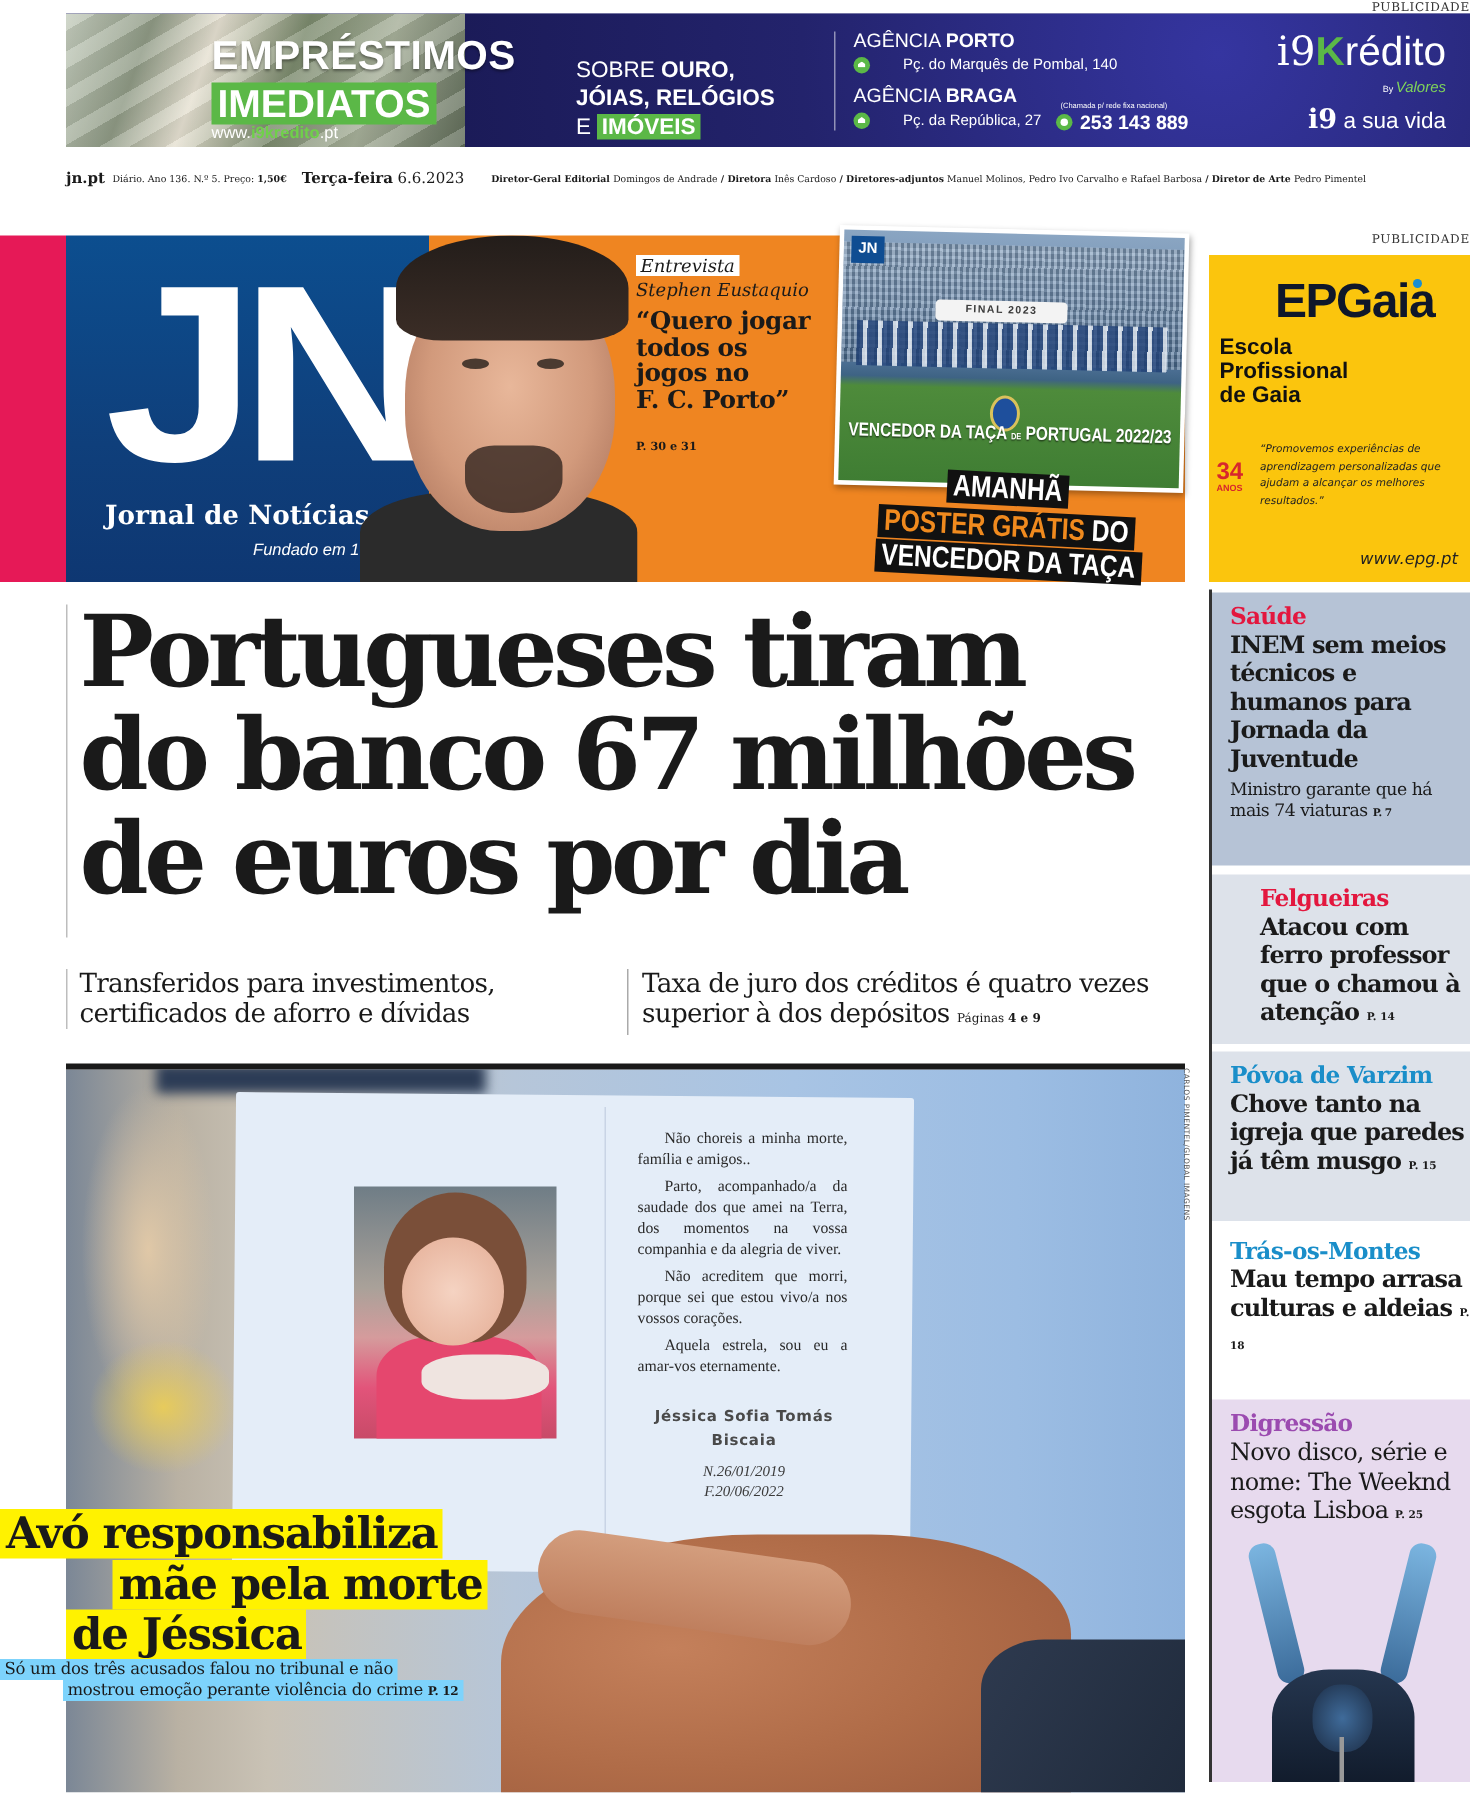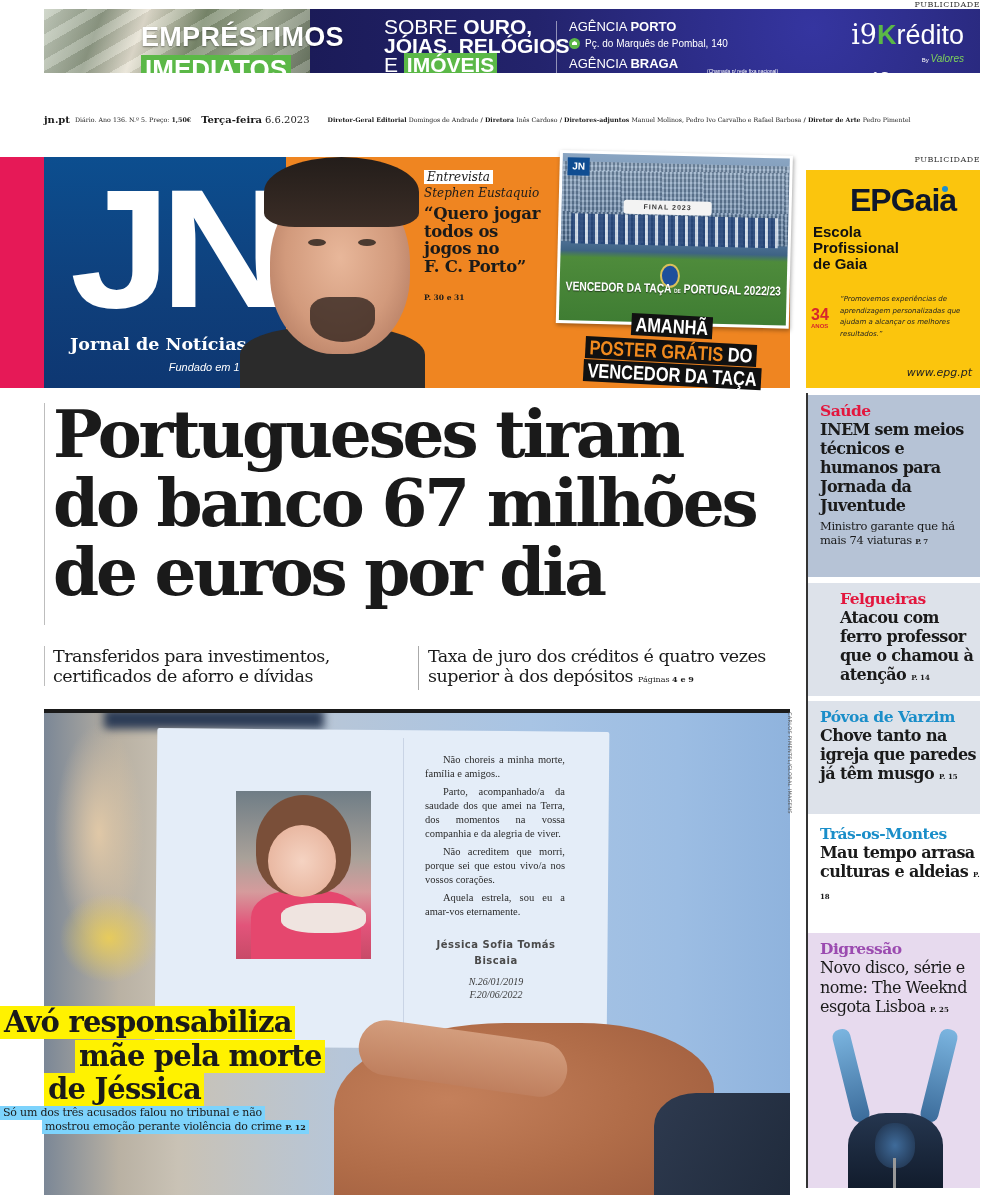--- a/index.html
+++ b/index.html
@@ -2,39 +2,39 @@
 <html><head>
 <meta charset="utf-8">
 <style>
   * { box-sizing: border-box; margin: 0; padding: 0; }
   html, body { width: 981px; height: 1195px; background: #ffffff; overflow: hidden; }
   body { position: relative; font-family: "DejaVu Serif", serif; color: #1a1a1a; }
   .abs { position: absolute; }
 
   
   .pub-label { font-family: "DejaVu Serif", serif; font-size: 8px; letter-spacing: 0.5px; color: #333; text-align: right; }
-  #top-ad { left: 44px; top: 9px; width: 936px; height: 64px; overflow: hidden; background: #25256e; }
+  #top-ad { left: 44px; top: 9px; width: 936px; height: 89px; overflow: hidden; background: #25256e; }
   #top-ad .money { position: absolute; left: 0; top: 0; width: 266px; height: 89px;
     background: linear-gradient(110deg, #c7cfc0 0%, #8f9a85 20%, #e6e1d2 35%, #7b8a6d 55%, #a7b09a 75%, #5f6b58 100%); }
   #top-ad .money::after { content:""; position:absolute; inset:0;
     background: repeating-linear-gradient(150deg, rgba(255,255,255,0.18) 0 10px, rgba(0,0,0,0.06) 10px 22px); }
   #top-ad .dark { position: absolute; left: 266px; top: 0; right: 0; bottom: 0;
     background: radial-gradient(circle at 75% 30%, #3535a0 0%, #23236c 55%, #1b1b58 100%); }
   .ad-emprest { position:absolute; left: 97px; top: 13px; font-family: "Liberation Sans", sans-serif; font-weight: 700; font-size: 27px; color: #fff; letter-spacing: 0.3px; text-shadow: 0 1px 2px rgba(0,0,0,0.4); }
   .ad-imediatos { position:absolute; left: 97px; top: 46px; padding: 0 4px; background: #5bb847; font-family: "Liberation Sans", sans-serif; font-weight: 700; font-size: 26px; line-height: 28px; color: #fff; }
   .ad-www { position:absolute; left: 97px; top: 74px; font-family: "Liberation Sans", sans-serif; font-size: 11px; color: #fff; }
   .ad-www b { color: #6fd04a; font-weight: 700; }
-  .ad-sobre { position:absolute; left: 340px; top: 8px; font-family: "Liberation Sans", sans-serif; font-size: 21px; line-height: 19px; color: #fff; }
+  .ad-sobre { position:absolute; left: 340px; top: 28px; font-family: "Liberation Sans", sans-serif; font-size: 15px; line-height: 19px; color: #fff; }
   .ad-sobre b { font-weight: 700; }
   .ad-sobre .hl { background: #5bb847; padding: 0 3px; font-weight: 700; }
   .ad-divider { position:absolute; left: 512px; top: 12px; width: 1px; height: 66px; background: rgba(255,255,255,0.5); }
   .ad-agency { position:absolute; left: 525px; font-family: "Liberation Sans", sans-serif; color: #fff; }
   .ad-agency .t { font-size: 13px; }
   .ad-agency .t b { font-weight: 700; }
-  .ad-agency .a { font-size: 10px; margin-top: 4px; display:flex; align-items:center; gap: 5px; }
+  .ad-agency .a { font-size: 10px; margin-top: 4px; display:flex; align-items:center; gap: 22px; }
   .green-dot { width: 11px; height: 11px; border-radius: 50%; background: #5bb847; display:inline-block; position:relative; }
   .green-dot::after { content:""; position:absolute; left:3px; top:3px; width:5px; height:4px; background:#fff; clip-path: polygon(50% 0, 100% 45%, 100% 100%, 0 100%, 0 45%); }
   .ad-phone { position:absolute; left: 660px; top: 59px; font-family: "Liberation Sans", sans-serif; color: #fff; }
   .ad-phone .small { font-size: 5px; margin-left: 3px; }
   .ad-phone .num { font-size: 13px; font-weight: 700; display:flex; align-items:center; gap:5px; }
   .ad-phone .num .green-dot::after { left:3px; top:3px; width:5px; height:5px; border-radius: 50%; clip-path:none; background:#fff; }
   .ad-brand { position:absolute; right: 16px; top: 10px; font-family: "DejaVu Serif", serif; font-size: 27px; color: #fff; }
   .ad-brand .k { color: #5bb847; font-family: "Liberation Sans", sans-serif; font-weight: 700; }
   .ad-brand .rest { font-family: "Liberation Sans", sans-serif; }
   .ad-by { position:absolute; right: 16px; top: 44px; font-family: "Liberation Sans", sans-serif; font-size: 6px; color:#fff; }

